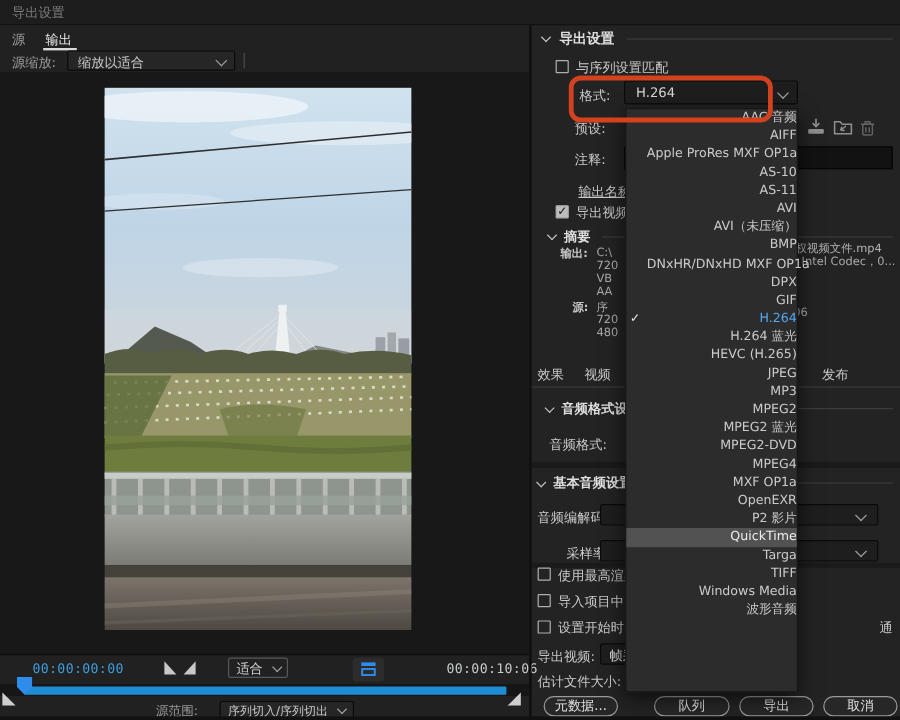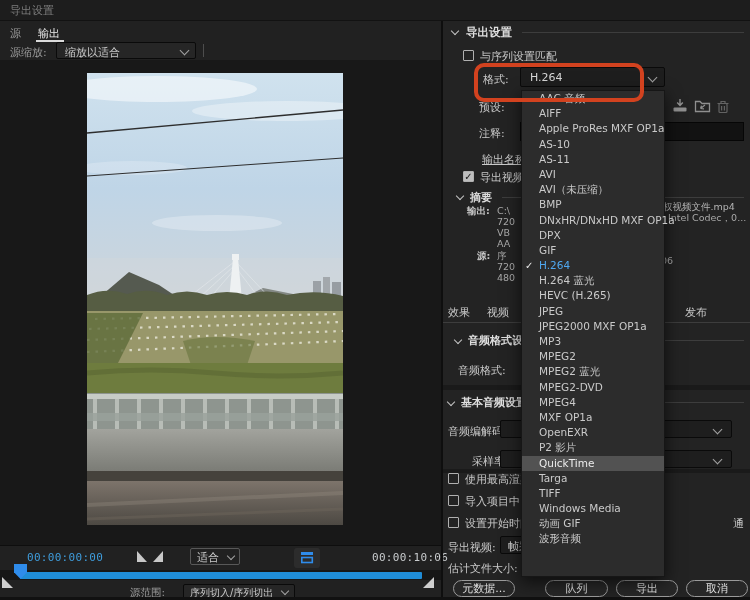--- a/index.html
+++ b/index.html
@@ -15,21 +15,21 @@
   .schev{display:inline-block;width:5px;height:5px;border-right:1.6px solid #c5c5c5;border-bottom:1.6px solid #c5c5c5;transform:rotate(45deg);}
   .rule{height:1px;background:#3d3d3d;}
   .select{background:#1e1e1e;border:1px solid #0a0a0a;border-radius:2px;color:#d6d6d6;font-size:11px;box-sizing:border-box;text-align:right;}
   .cb{width:11px;height:11px;border:1px solid #b0b0b0;border-radius:1px;background:transparent;box-sizing:border-box;}
   .cb.checked{background:#bdbdbd;color:#161616;font-size:10px;line-height:10px;text-align:center;font-weight:bold;}
   .pill{border:1px solid #9a9a9a;border-radius:10px;background:#272727;color:#e0e0e0;font-size:11px;
         text-align:center;line-height:16px;box-sizing:border-box;}
   .tri{width:0;height:0;}
   
   #ddlist{background:#2c2c2c;border:1px solid #161616;box-shadow:0 5px 16px rgba(0,0,0,.65);}
-  .dd-item{position:relative;height:15.2px;line-height:15.2px;padding-left:17px;font-size:10.5px;color:#cacaca;white-space:nowrap;}
+  .dd-item{position:relative;height:15.2px;line-height:15.2px;padding-left:17px;font-size:10.5px;color:#cacaca;white-space:nowrap;text-align:right;}
   .dd-item.sel{color:#4fa8f0;}
   .dd-item.hov{background:#525252;color:#ececec;}
   .dd-item .check{position:absolute;left:3px;top:0;color:#e8e8e8;font-size:10px;}
   .frag{position:absolute;white-space:nowrap;}
 </style>
 </head>
 <body>
 
 <div id="stage">
 
@@ -271,31 +271,29 @@
       <div class="dd-item"><span>AVI</span></div>
       <div class="dd-item"><span>AVI（未压缩）</span></div>
       <div class="dd-item"><span>BMP</span></div>
       <div class="dd-item"><span>DNxHR/DNxHD MXF OP1a</span></div>
       <div class="dd-item"><span>DPX</span></div>
       <div class="dd-item"><span>GIF</span></div>
       <div class="dd-item sel"><span class="check">✓</span><span>H.264</span></div>
       <div class="dd-item"><span>H.264 蓝光</span></div>
       <div class="dd-item"><span>HEVC (H.265)</span></div>
       <div class="dd-item"><span>JPEG</span></div>
-      <div class="dd-item"><span>JPEG2000 MXF OP1a</span></div>
       <div class="dd-item"><span>MP3</span></div>
       <div class="dd-item"><span>MPEG2</span></div>
       <div class="dd-item"><span>MPEG2 蓝光</span></div>
       <div class="dd-item"><span>MPEG2-DVD</span></div>
       <div class="dd-item"><span>MPEG4</span></div>
       <div class="dd-item"><span>MXF OP1a</span></div>
       <div class="dd-item"><span>OpenEXR</span></div>
       <div class="dd-item"><span>P2 影片</span></div>
       <div class="dd-item hov"><span>QuickTime</span></div>
       <div class="dd-item"><span>Targa</span></div>
       <div class="dd-item"><span>TIFF</span></div>
       <div class="dd-item"><span>Windows Media</span></div>
-      <div class="dd-item"><span>动画 GIF</span></div>
       <div class="dd-item"><span>波形音频</span></div>
     </div>
 
   <div class="abs" style="left:474px;top:63px;width:162px;height:31px;border:4px solid #d2421f;border-radius:10px;z-index:60;"></div>
 </div>
 
 </body></html>

